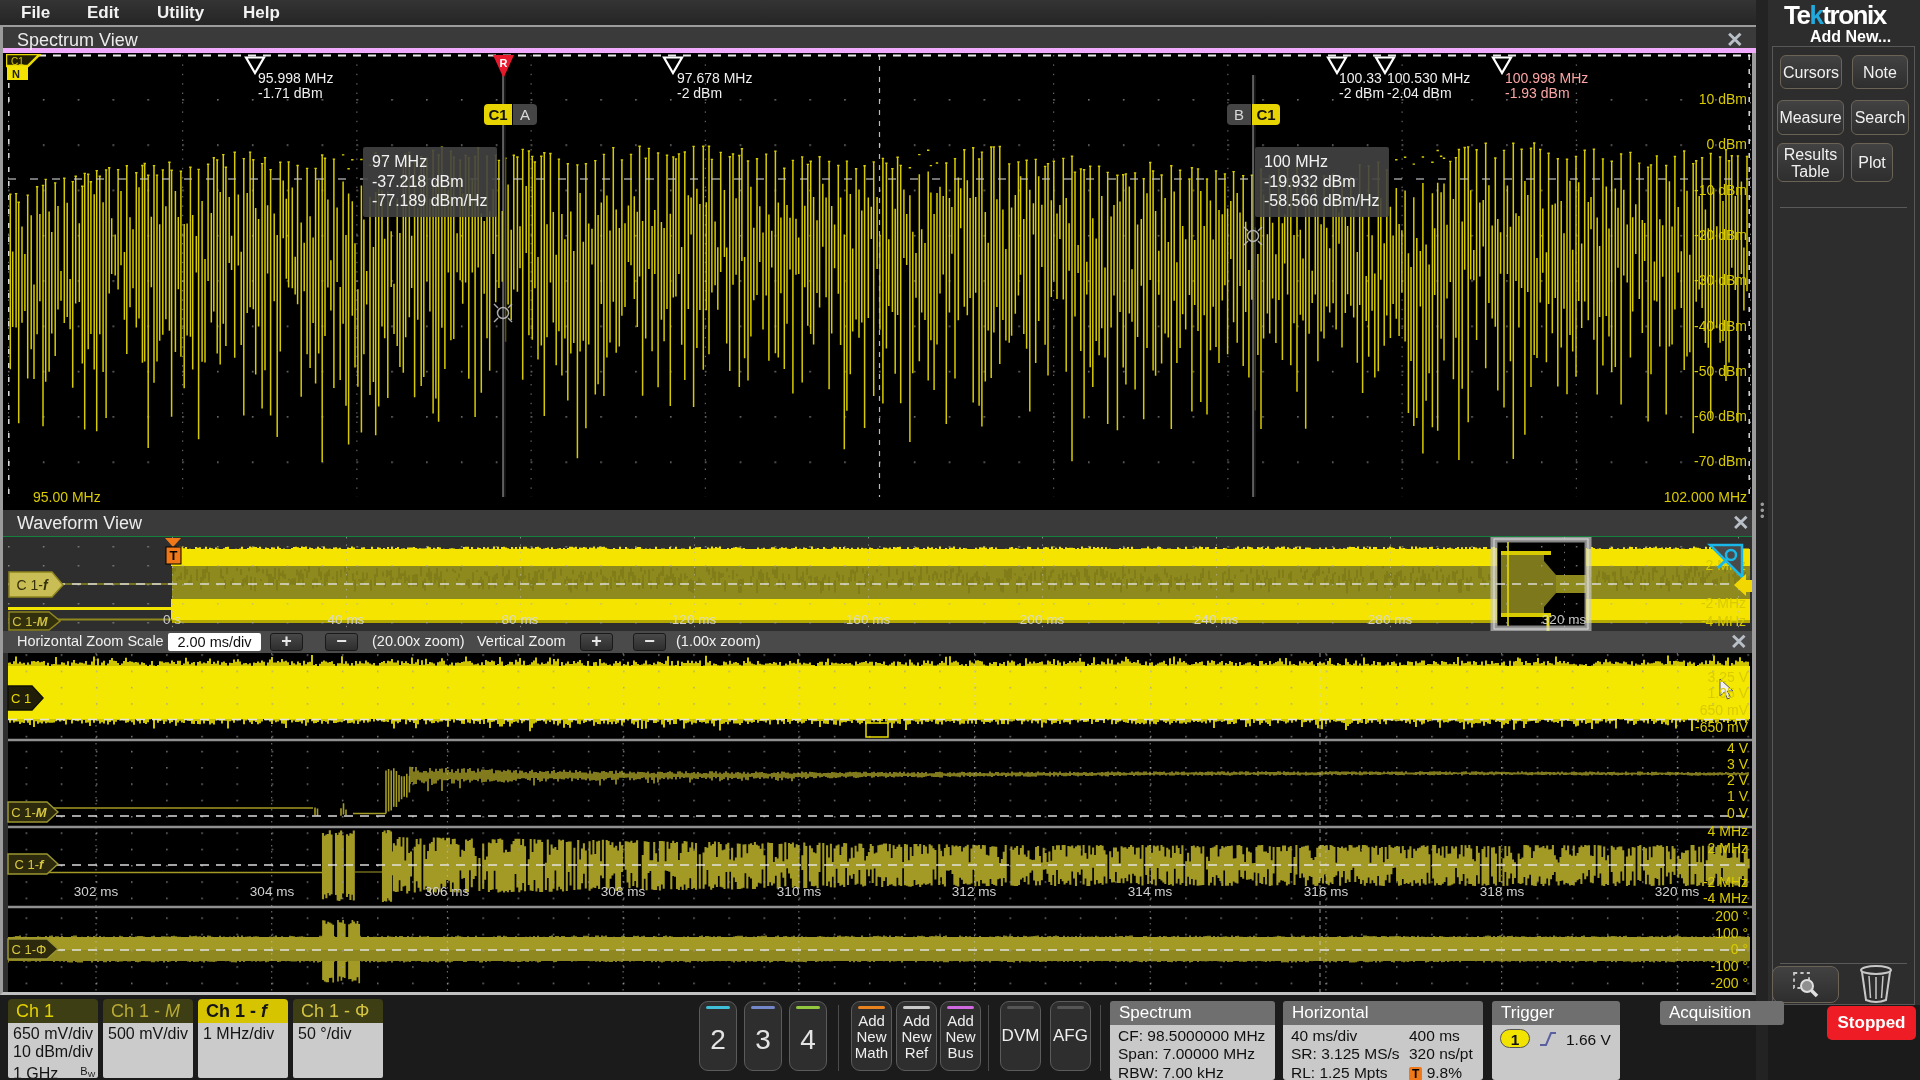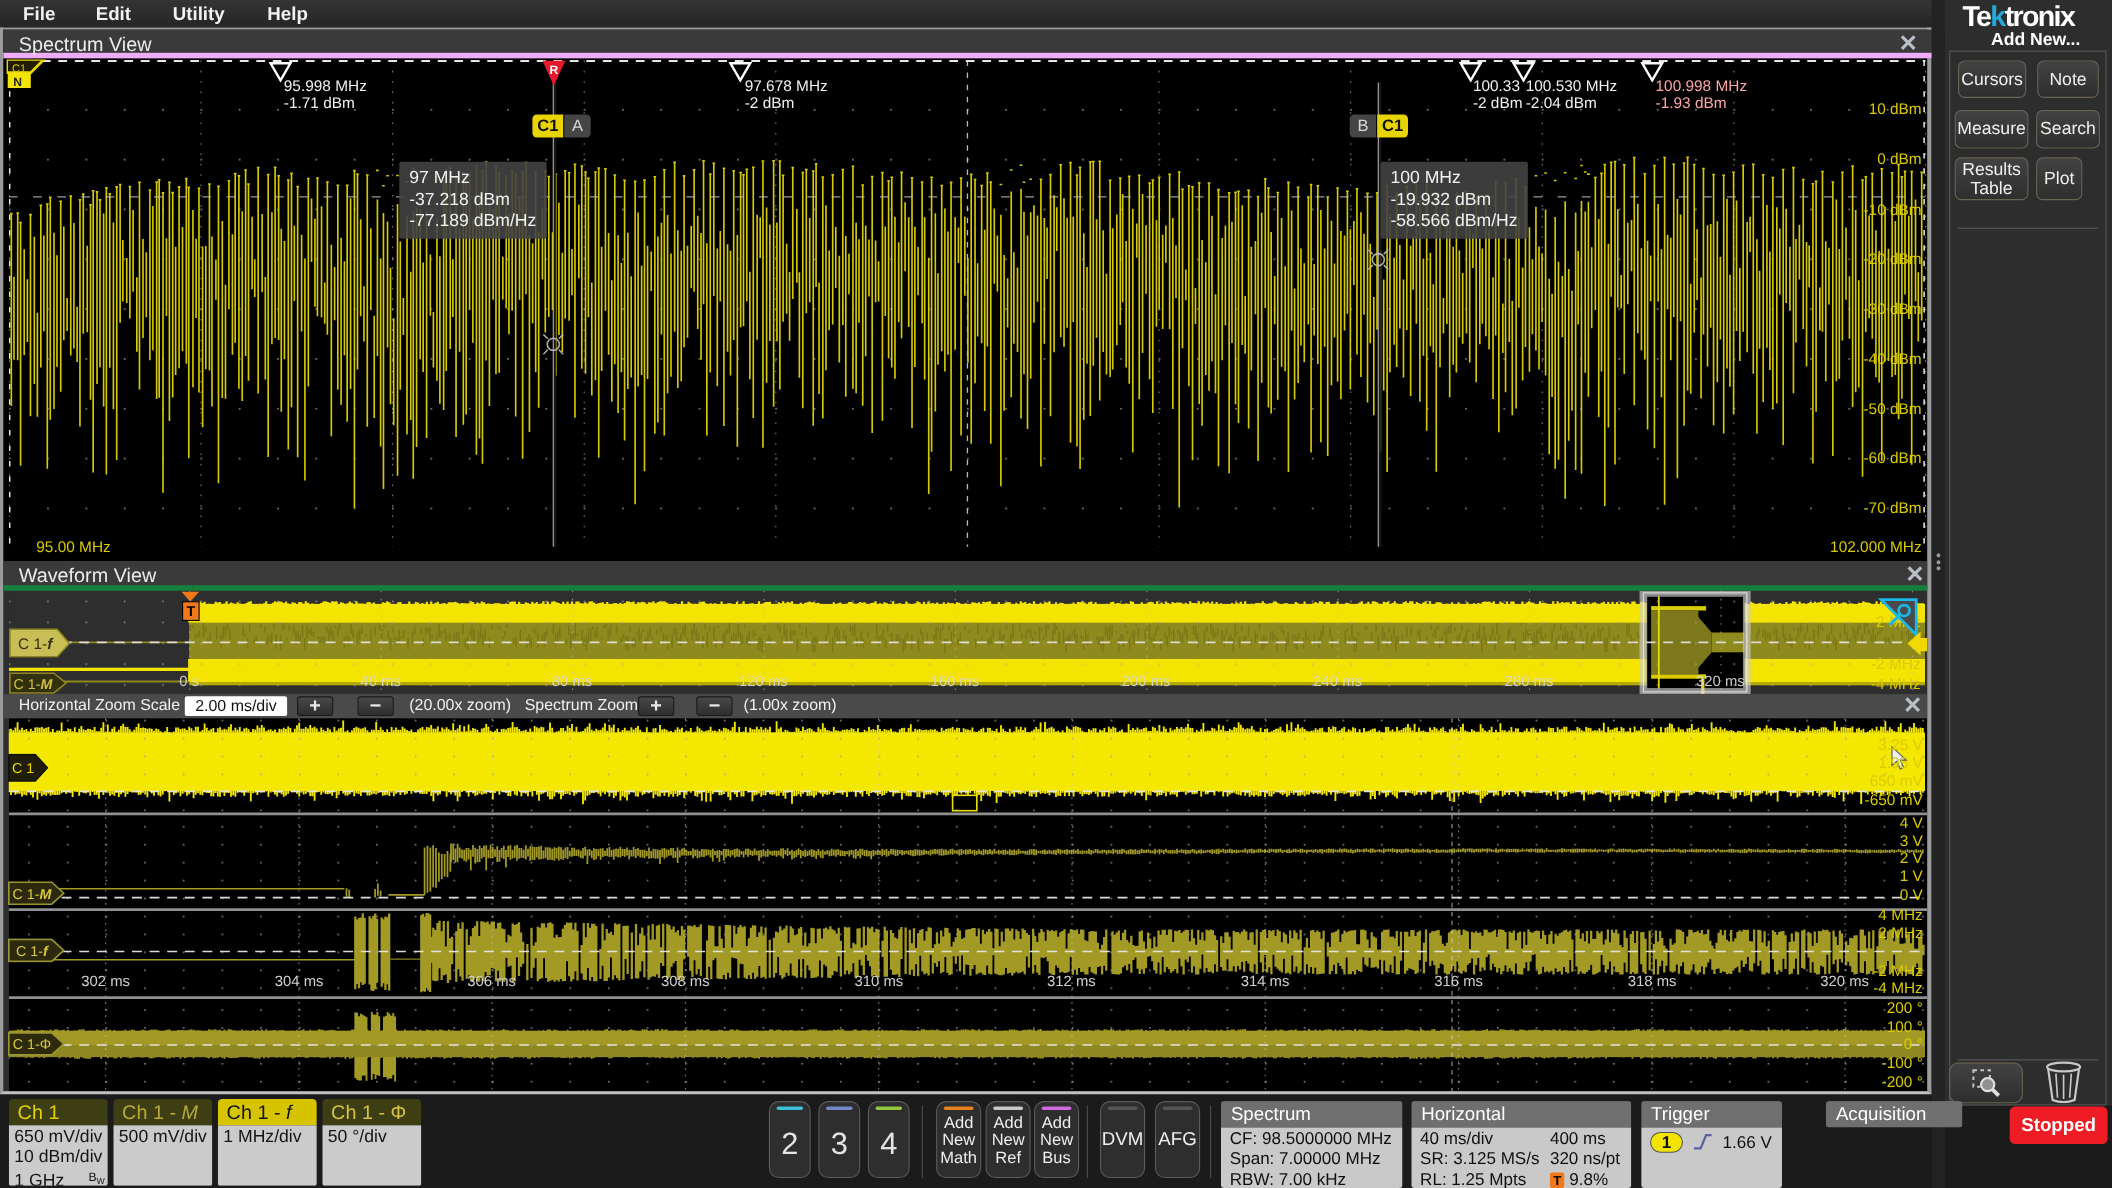--- a/index.html
+++ b/index.html
@@ -2,21 +2,21 @@
 <html><head><meta charset="utf-8"><style>
 *{margin:0;padding:0;box-sizing:border-box}
 html,body{width:1920px;height:1080px;overflow:hidden;background:#1b1b1b;
  font-family:"Liberation Sans",sans-serif;-webkit-font-smoothing:antialiased}
 .abs{position:absolute}
 #menubar{left:0;top:0;width:1920px;height:25px;background:linear-gradient(#343434,#252525);color:#f2f2f2;font-size:17px;font-weight:700}
 #menubar span{position:absolute;top:3px}
 #specwin{left:0;top:25px;width:1756px;height:485px;background:#000;border-left:3px solid #9b9b9b;border-top:2px solid #9b9b9b;border-right:4px solid #9b9b9b}
 #spectitle{left:3px;top:27px;width:1755px;height:26px;background:#3a3a3a;border-bottom:5px solid #f0abfc;color:#ececec;font-size:18px}
 #wavewin{left:0;top:510px;width:1756px;height:485px;background:#2e2e2e;border-left:3px solid #9b9b9b;border-right:4px solid #9b9b9b;border-bottom:3px solid #c0c0c0}
-#wavetitle{left:3px;top:510px;width:1749px;height:27px;background:#3a3a3a;border-bottom:5px solid #15803d;color:#ececec;font-size:18px}
+#wavetitle{left:3px;top:510px;width:1749px;height:27px;background:#3a3a3a;border-bottom:1px solid #15803d;color:#ececec;font-size:18px}
 .xbtn{color:#b9bfc7;font-size:21px;font-weight:700;line-height:14px}
 #zoombar{left:3px;top:631px;width:1749px;height:22px;background:#4a4a4a;color:#f0f0f0;font-size:14.5px}
 #zoombar .btn{position:absolute;top:2px;width:33px;height:18px;background:linear-gradient(#484848,#2e2e2e);border:1px solid #191919;border-radius:3px;color:#e8e8e8;text-align:center;font-size:18px;line-height:15px;font-weight:700}
 #zoombar .inp{position:absolute;top:2px;left:165px;width:93px;height:18px;background:#fff;color:#111;border-radius:2px;text-align:center;font-size:14.5px;line-height:18px}
 .lab{position:absolute;white-space:nowrap}
 .ylab{position:absolute;color:#d9cb00;font-size:14px;white-space:nowrap;text-align:right}
 .tt{position:absolute;background:rgba(66,66,66,.90);color:#f2f2f2;font-size:16px;line-height:19.5px;padding:5px 9px 6px 9px;border-radius:2px}
 .panel{position:absolute;border-radius:3px;overflow:hidden;font-size:16px}
 .panel .hd{background:#6f6f6f;color:#fff;height:24px;line-height:24px;padding-left:9px;font-size:17px}
 .panel .bd{background:#c9c9c9;color:#101010;padding:2px 8px 2px 8px;line-height:18.3px;font-size:15.5px;white-space:nowrap;height:55px}
@@ -205,21 +205,21 @@
 <svg class="abs" style="left:8px;top:611px" width="53" height="20">
     <polygon points="1,1 41,1 52,10 41,19 1,19" fill="#33300e" stroke="#8f8520" stroke-width="1.5"></polygon>
     <text x="22" y="15" font-size="13" fill="#cfc040" text-anchor="middle" font-family="Liberation Sans">C 1-<tspan font-style="italic" font-weight="bold">M</tspan></text>
   </svg>
 <div id="zoombar" class="abs">
     <span class="lab" style="left:14px;top:2px">Horizontal Zoom Scale</span>
     <span class="inp">2.00 ms/div</span>
     <span class="btn" style="left:267px">+</span>
     <span class="btn" style="left:322px">−</span>
     <span class="lab" style="left:369px;top:2px">(20.00x zoom)</span>
-    <span class="lab" style="left:474px;top:2px">Spectrum Zoom</span>
+    <span class="lab" style="left:474px;top:2px">Vertical Zoom</span>
     <span class="btn" style="left:577px">+</span>
     <span class="btn" style="left:630px">−</span>
     <span class="lab" style="left:673px;top:2px">(1.00x zoom)</span>
     <span class="xbtn lab" style="left:1727px;top:4px">✕</span>
   </div>
 <svg class="abs" style="left:8px;top:653px" width="1744" height="339">
     <defs>
       <pattern id="zd0" width="35.14" height="16.3" patternUnits="userSpaceOnUse" x="17.6" y="1.3">
         <rect width="1.5" height="1.5" fill="#9a9a9a"></rect>
       </pattern>
@@ -342,21 +342,21 @@
 <div class="abs" style="left:0;top:995px;width:1756px;height:85px;background:#1b1b1b"></div>
 <div class="chbadge" style="left:8px;top:999px">
     <div class="h" style="background:#3e3e14;color:#e3d100;font-weight:400">Ch 1</div>
     <div class="b">650 mV/div<br>10 dBm/div<br>1 GHz<span style="font-size:11px;vertical-align:4px;margin-left:22px">B<span style="font-size:8px;vertical-align:-2px">W</span></span></div>
   </div>
 <div class="chbadge" style="left:103px;top:999px">
     <div class="h" style="background:#3e3e14;color:#b8aa35">Ch 1 - <i>M</i></div>
     <div class="b">500 mV/div</div>
   </div>
 <div class="chbadge" style="left:198px;top:999px">
-    <div class="h" style="background:#d6c400;color:#151515;font-weight:400">Ch 1 - <i>f</i></div>
+    <div class="h" style="background:#d6c400;color:#151515;font-weight:700">Ch 1 - <i>f</i></div>
     <div class="b">1 MHz/div</div>
   </div>
 <div class="chbadge" style="left:293px;top:999px">
     <div class="h" style="background:#3e3e14;color:#d3c341">Ch 1 - Φ</div>
     <div class="b">50 °/div</div>
   </div>
 <div class="sqbtn" style="left:699px">
     <div class="stripe" style="background:#3fc0d8"></div>
     <div style="margin-top:22px;font-size:28px">2</div>
   </div>

